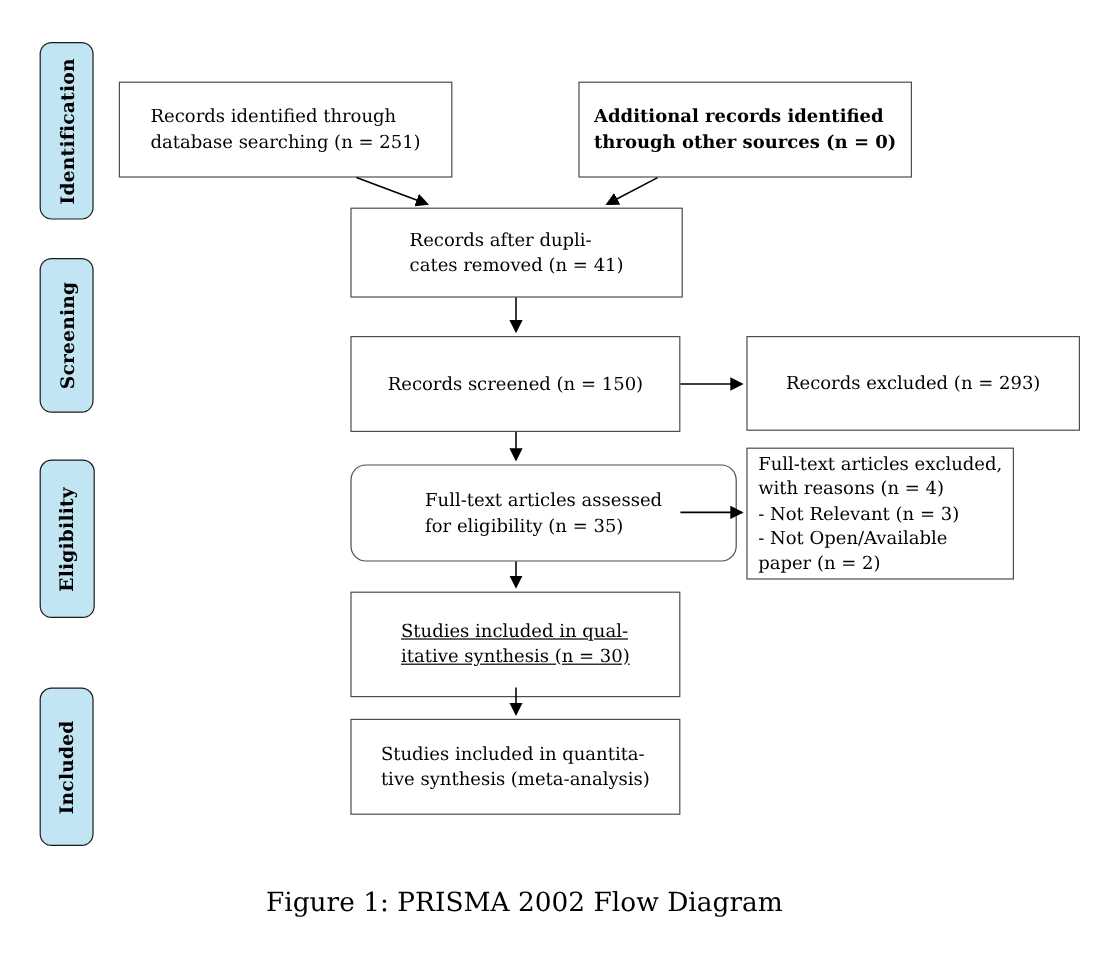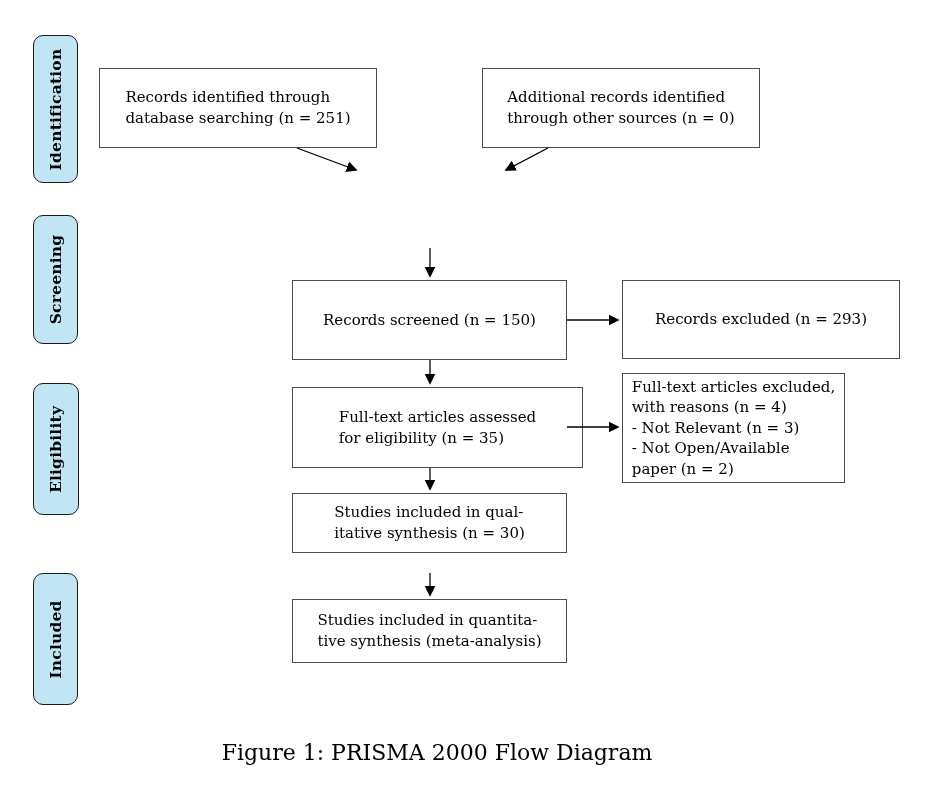--- a/index.html
+++ b/index.html
@@ -79,53 +79,55 @@
   <div class="stage" style="left:33px; top:383px; width:44px; height:130px;">
     <span class="vtext">Eligibility</span>
   </div>
   <div class="stage" style="left:33px; top:573px; width:43px; height:130px;">
     <span class="vtext">Included</span>
   </div>
 
   <div class="node" style="left:99px; top:68px; width:278px; height:80px;">Records identified through
 database searching (n = 251)</div>
 
-  <div class="node" style="left:482px; top:68px; width:278px; height:80px;">Additional records identified
+  <div class="node" style="left:482px; top:68px; width:278px; height:80px;font-weight:bold;">Additional records identified
 through other sources (n = 0)</div>
 
+  <div class="node" style="left:292px; top:173px; width:277px; height:75px;">Records after dupli-
+cates removed (n = 41)</div>
 
   <div class="node" style="left:292px; top:280px; width:275px; height:80px;">Records screened (n = 150)</div>
 
   <div class="node" style="left:622px; top:280px; width:278px; height:79px;">Records excluded (n = 293)</div>
 
-  <div class="node" style="left:292px; top:387px; width:291px; height:81px;">Full-text articles assessed
+  <div class="node" style="left:292px; top:387px; width:322px; height:81px;border-radius:13px;">Full-text articles assessed
 for eligibility (n = 35)</div>
 
   <div class="node" style="left:622px; top:373px; width:223px; height:110px; line-height:20.5px;">Full-text articles excluded,
 with reasons (n = 4)
 - Not Relevant (n = 3)
 - Not Open/Available
 paper (n = 2)</div>
 
-  <div class="node" style="left:292px; top:493px; width:275px; height:60px;">Studies included in qual-
+  <div class="node" style="left:292px; top:493px; width:275px; height:88px;text-decoration:underline;">Studies included in qual-
 itative synthesis (n = 30)</div>
 
-  <div class="node" style="left:292px; top:599px; width:275px; height:64px;">Studies included in quantita-
+  <div class="node" style="left:292px; top:599px; width:275px; height:80px;">Studies included in quantita-
 tive synthesis (meta-analysis)</div>
 
   <svg id="arrows" width="930" height="804">
     <defs>
       <marker id="arr" viewBox="0 0 10 10" refX="8.5" refY="5" markerWidth="8.5" markerHeight="8.5" orient="auto-start-reverse">
         <path d="M0,0 L10,5 L0,10 z" fill="#000000"></path>
       </marker>
     </defs>
     <line x1="297" y1="148" x2="356" y2="170" marker-end="url(#arr)"></line>
     <line x1="548" y1="148" x2="506" y2="170" marker-end="url(#arr)"></line>
     <line x1="430" y1="248" x2="430" y2="276" marker-end="url(#arr)"></line>
     <line x1="430" y1="360" x2="430" y2="383" marker-end="url(#arr)"></line>
     <line x1="430" y1="468" x2="430" y2="489" marker-end="url(#arr)"></line>
     <line x1="430" y1="573" x2="430" y2="595" marker-end="url(#arr)"></line>
     <line x1="567" y1="320" x2="618" y2="320" marker-end="url(#arr)"></line>
     <line x1="567" y1="427" x2="618" y2="427" marker-end="url(#arr)"></line>
   </svg>
 
-  <div class="caption">Figure 1: PRISMA 2000 Flow Diagram</div>
+  <div class="caption">Figure 1: PRISMA 2002 Flow Diagram</div>
 </div>
 
 </body></html>

